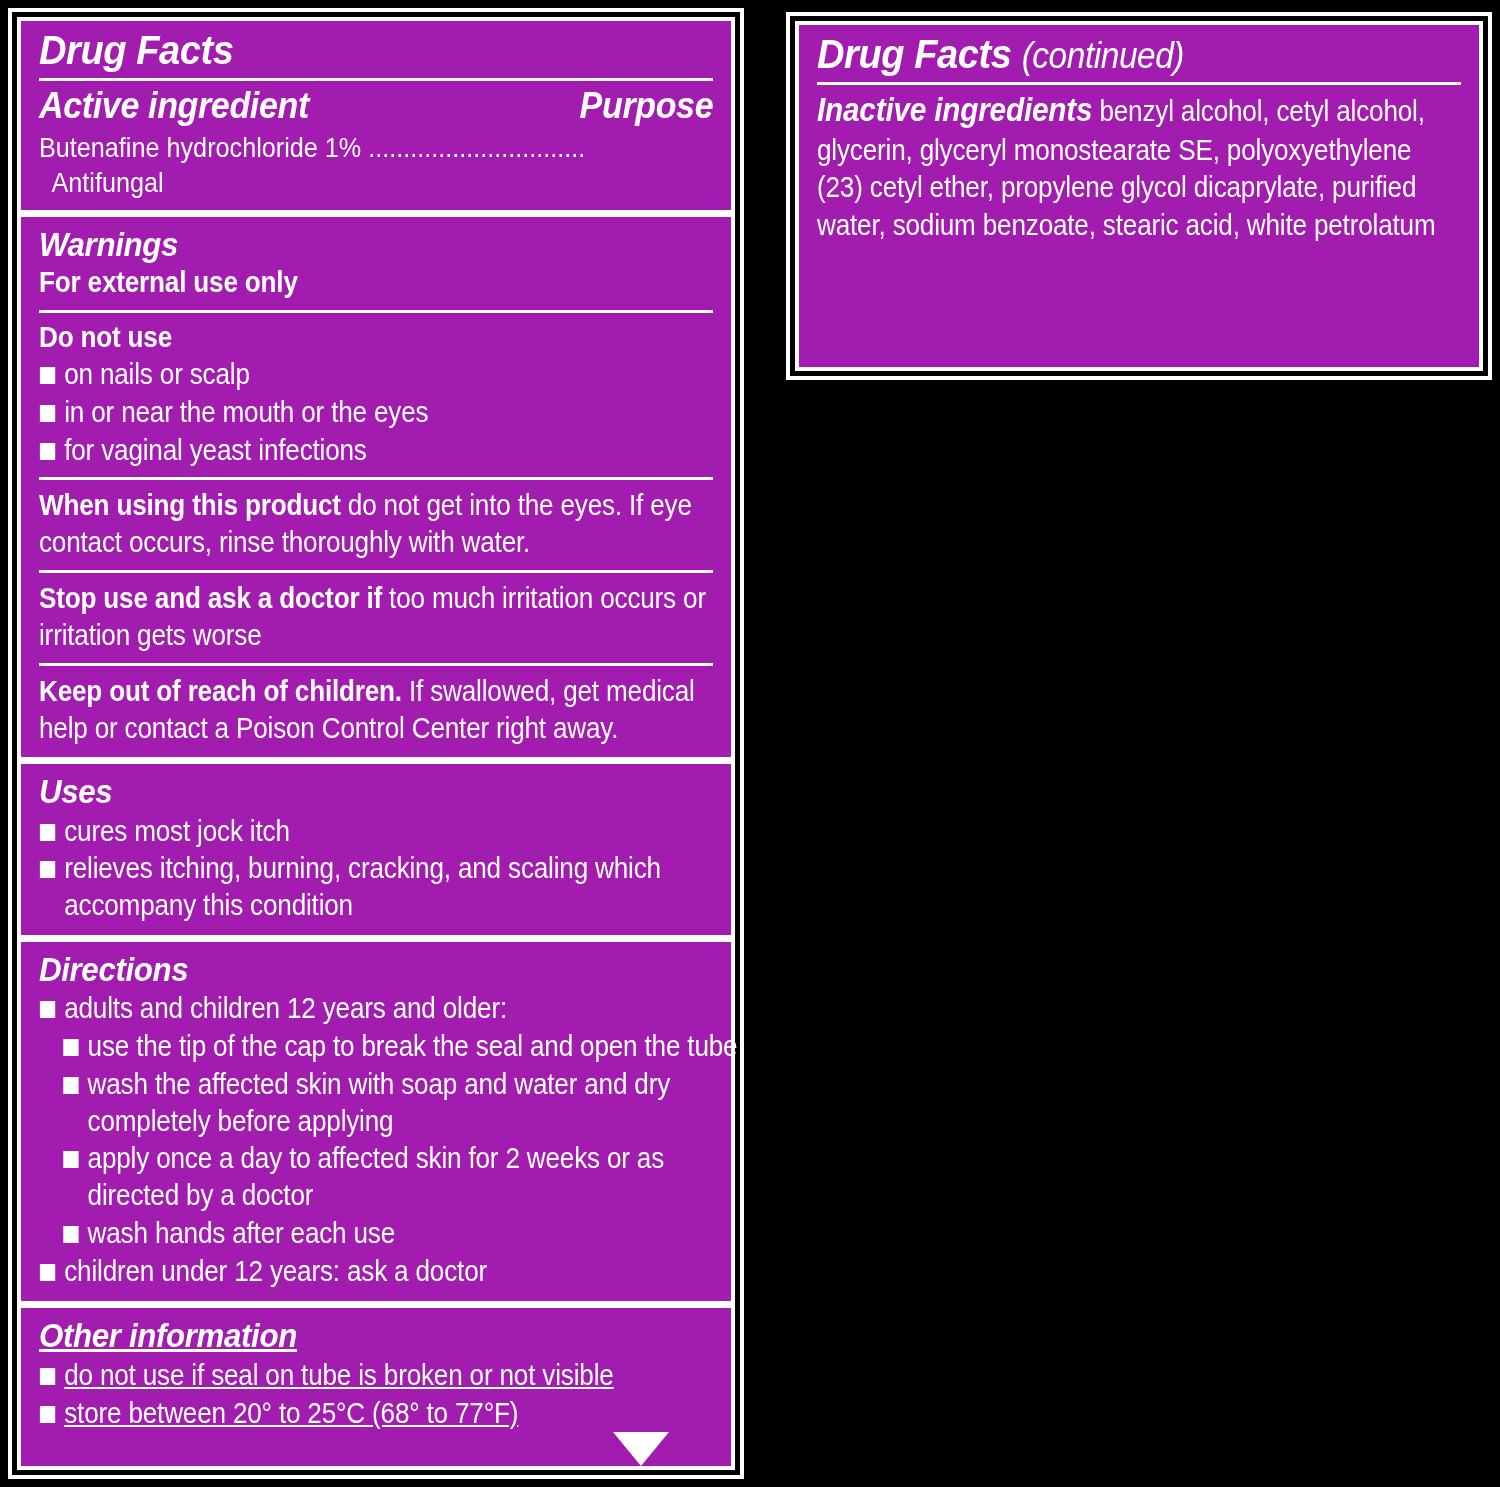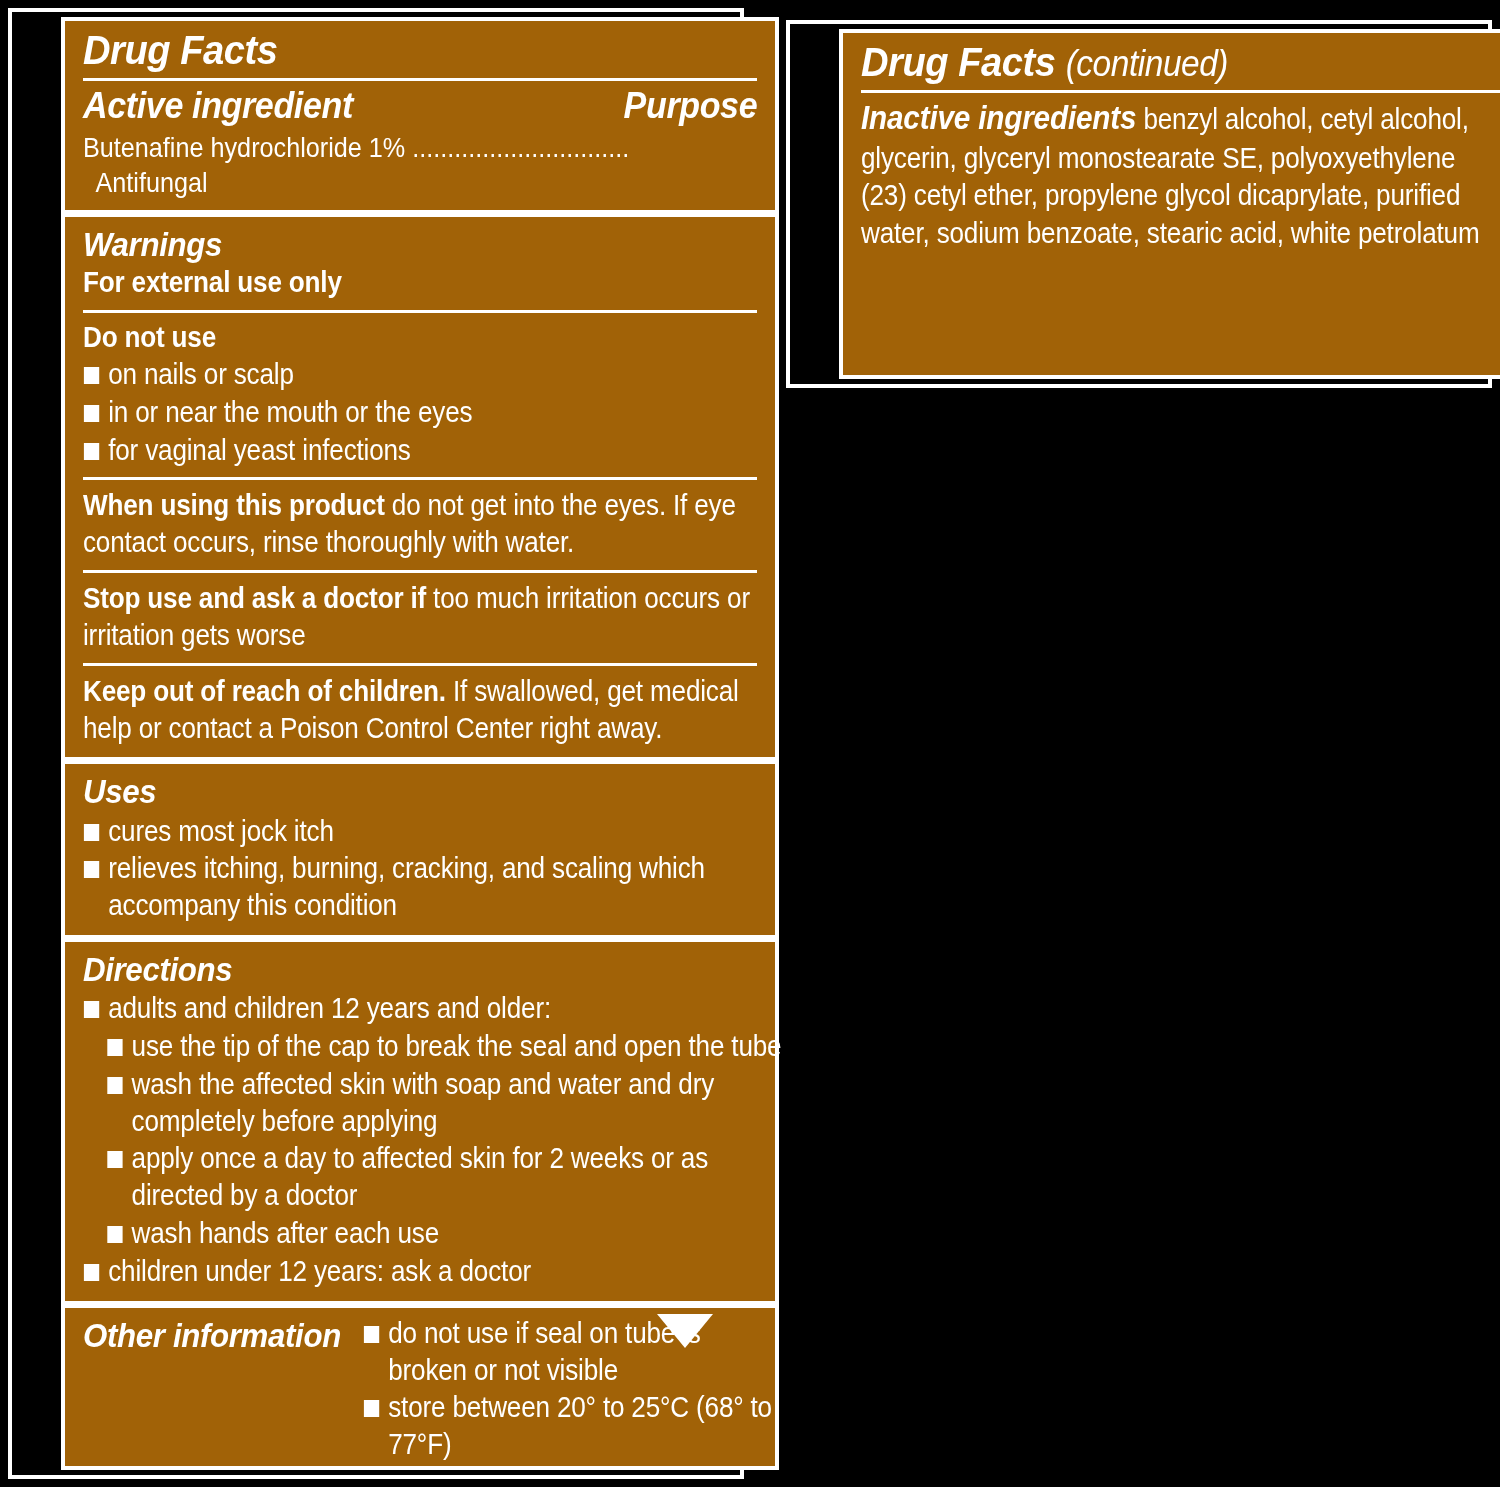--- a/index.html
+++ b/index.html
@@ -20,37 +20,36 @@
   .panel {
     position: absolute;
     background: #000000;
     border: 4px solid #ffffff;
     box-sizing: border-box;
     padding: 5px;
   }
   .panel-inner {
     border: 4px solid #ffffff;
     box-sizing: border-box;
-    background: #a16207;
+    background: #a21caf;
     width: 100%;
     height: 100%;
     display: flex;
     flex-direction: column;
-    margin-left: 44px;
   }
 
   #left-panel {
     left: 8px;
     top: 8px;
     width: 736px;
     height: 1471px;
   }
   #right-panel {
     left: 786px;
-    top: 20px;
+    top: 12px;
     width: 706px;
     height: 368px;
   }
 
   
   .section {
     padding: 6px 18px 10px 18px;
     box-sizing: border-box;
   }
   .section + .section {
@@ -276,21 +275,21 @@
       <ul class="blist">
         <li>adults and children 12 years and older:</li>
         <li class="sub">use the tip of the cap to break the seal and open the tube</li>
         <li class="sub">wash the affected skin with soap and water and dry completely before applying</li>
         <li class="sub">apply once a day to affected skin for 2 weeks or as directed by a doctor</li>
         <li class="sub">wash hands after each use</li>
         <li>children under 12 years: ask a doctor</li>
       </ul>
     </div>
 
-    <div class="section" style="flex:1 1 auto; display:flex; flex-direction:row;">
+    <div class="section" style="flex:1 1 auto; display:flex; flex-direction:column;text-decoration:underline;">
       <div class="sec-head">Other information</div>
       <ul class="blist">
         <li>do not use if seal on tube is broken or not visible</li>
         <li>store between 20° to 25°C (68° to 77°F)</li>
       </ul>
       <div class="spacer"></div>
       <div class="arrow-wrap">
         <div class="arrow"></div>
       </div>
     </div>

